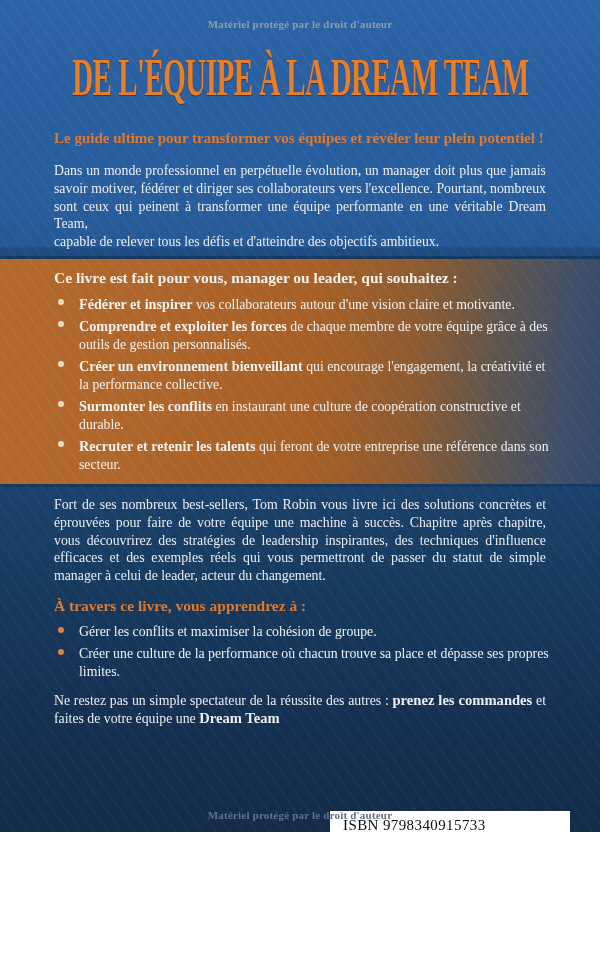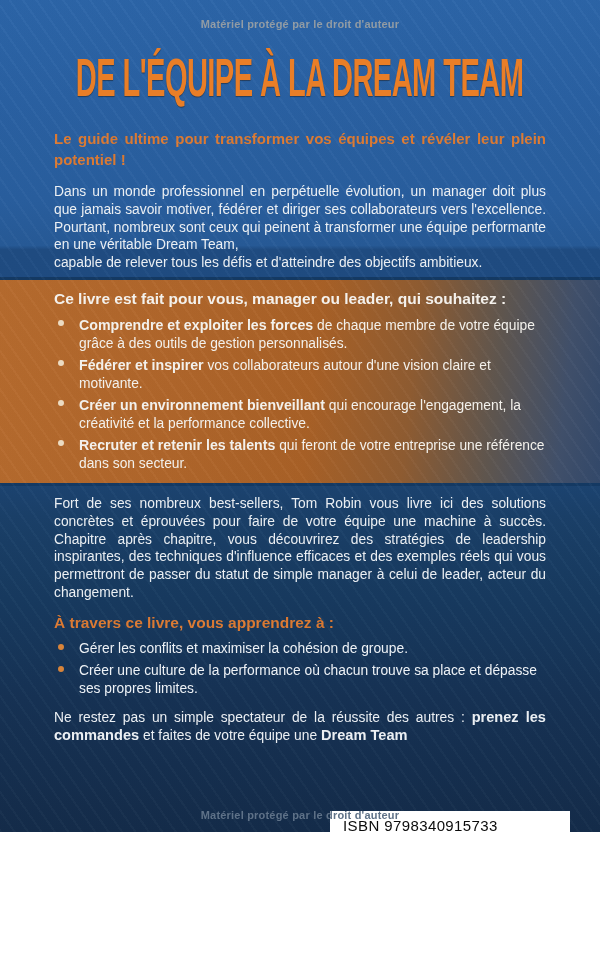--- a/index.html
+++ b/index.html
@@ -6,20 +6,21 @@
   html,body { width:600px; height:960px; }
   body { font-family:"Liberation Sans", sans-serif; }
 
   .page{
     position:relative; width:600px; height:832px; overflow:hidden;
     background:linear-gradient(180deg,
       #2c65a8 0%, #2a61a3 12%, #295e9e 24%, #275a97 29.5%,
       #1f4c82 30%, #1e4a7f 52%, #1a4069 62%, #173a5f 72%,
       #163254 84%, #142c4a 100%);
     color:#eef2f6;
+    font-family:Liberation Serif, serif;
   }
   
   .page::before{
     content:""; position:absolute; inset:0; pointer-events:none;
     background:repeating-linear-gradient(55deg,
       rgba(255,255,255,0.025) 0 2px, rgba(0,0,0,0.015) 2px 11px);
   }
 
   .wm{ text-align:center; font-size:11px; font-weight:bold; letter-spacing:0.2px; }
   .wm-top{ padding-top:18px; color:#939da6; }
@@ -104,29 +105,33 @@
   <div class="subtitle">Le guide ultime pour transformer vos équipes et révéler leur plein potentiel !</div>
 
   <div class="para p1">Dans un monde professionnel en perpétuelle évolution, un manager doit plus que jamais savoir motiver, fédérer et diriger ses collaborateurs vers l'excellence. Pourtant, nombreux sont ceux qui peinent à transformer une équipe performante en une véritable Dream Team,</div>
   <div class="para">capable de relever tous les défis et d'atteindre des objectifs ambitieux.</div>
 
   <div class="band">
     <div class="band-heading">Ce livre est fait pour vous, manager ou leader, qui souhaitez :</div>
     <ul>
       <li>
         <span class="bullet"></span>
+        <span class="lead">Fédérer et inspirer</span><span> vos collaborateurs autour d'une vision claire et motivante.</span>
+      </li>
+      <li>
+        <span class="bullet"></span>
         <span class="lead">Comprendre et exploiter les forces</span><span> de chaque membre de votre équipe grâce à des outils de gestion personnalisés.</span>
       </li>
       <li>
         <span class="bullet"></span>
-        <span class="lead">Fédérer et inspirer</span><span> vos collaborateurs autour d'une vision claire et motivante.</span>
-      </li>
-      <li>
-        <span class="bullet"></span>
         <span class="lead">Créer un environnement bienveillant</span><span> qui encourage l'engagement, la créativité et la performance collective.</span>
+      </li>
+      <li>
+        <span class="bullet"></span>
+        <span class="lead">Surmonter les conflits</span><span> en instaurant une culture de coopération constructive et durable.</span>
       </li>
       <li>
         <span class="bullet"></span>
         <span class="lead">Recruter et retenir les talents</span><span> qui feront de votre entreprise une référence dans son secteur.</span>
       </li>
     </ul>
   </div>
 
   <div class="para p2">Fort de ses nombreux best-sellers, Tom Robin vous livre ici des solutions concrètes et éprouvées pour faire de votre équipe une machine à succès. Chapitre après chapitre, vous découvrirez des stratégies de leadership inspirantes, des techniques d'influence efficaces et des exemples réels qui vous permettront de passer du statut de simple manager à celui de leader, acteur du changement.</div>
 

